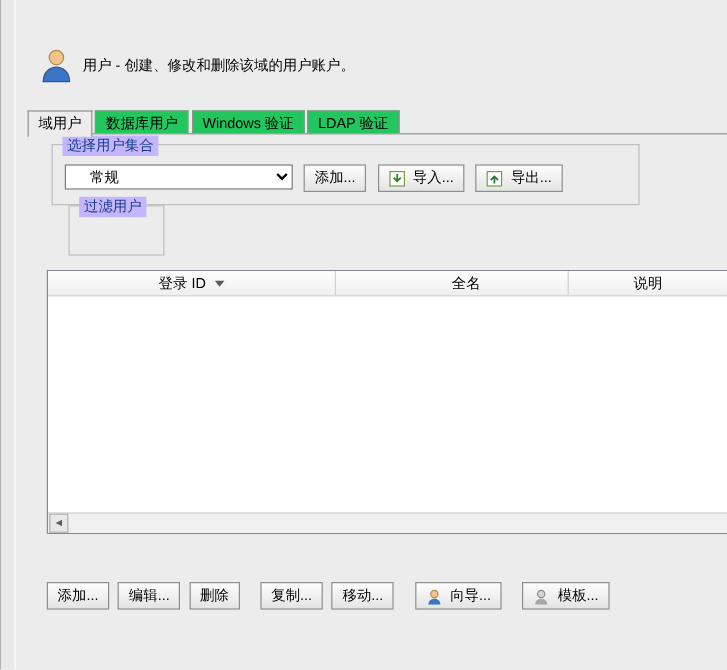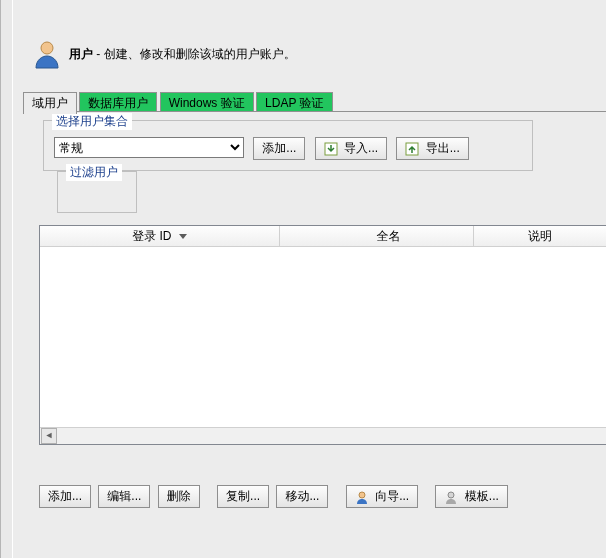--- a/index.html
+++ b/index.html
@@ -1,34 +1,34 @@
 <!DOCTYPE html>
 <html><head>
 <meta charset="utf-8">
 <style>
   html,body{margin:0;padding:0;font-family:"Microsoft YaHei","SimSun",Tahoma,sans-serif;font-size:12px;background:#ececec;color:#000;}
   .page{position:relative;width:606px;height:558px;background:#ececec;border-left:1px solid #b5b5b5;box-sizing:border-box;overflow:hidden;}
   .left-edge{position:absolute;left:0;top:0;width:11px;height:558px;background:#e9e9e9;border-right:1px solid #fff;}
   .header{position:absolute;left:30px;top:38px;right:0;}
   .header .icon-wrap{float:left;width:32px;height:32px;margin-right:6px;}
   .header .title-line{line-height:32px;}
-  .header b{font-weight:bold;}
+  .header b{font-weight:normal;}
   .tabs{position:absolute;left:22px;top:92px;right:0;height:20px;}
   .tab{display:inline-block;vertical-align:bottom;border:1px solid #919191;background:#22c55e;padding:2px 8px;border-bottom:none;margin-right:-1px;position:relative;}
   .tab.active{background:#ececec;z-index:3;}
   .tab-body{position:absolute;left:22px;top:111px;right:0;bottom:40px;border-top:1px solid #919191;background:#ececec;padding-top:8px;}
   .info-row{margin:4px 22px 12px 22px;}
   .info-row .small-icon{float:left;width:26px;height:26px;margin-right:6px;}
   .info-row .txt{line-height:26px;}
   .groupboxes{position:relative;margin:0 0 0 20px;}
   .gbox{display:inline-block;vertical-align:top;border:1px solid #bfbfbf;padding:16px 10px 10px 10px;position:relative;box-sizing:border-box;}
-  .gbox .legend{position:absolute;top:-8px;left:8px;background:#ffffff;padding:0 4px;color:#1a3e8b;}
+  .gbox .legend{position:absolute;top:-8px;left:8px;background:#c4b5fd;padding:0 4px;color:#1a3e8b;}
   .gbox.select{width:490px;}
   .gbox.filter{width:80px;margin-left:14px;}
-  select.combo{width:190px;height:21px;border:1px solid #7a7a7a;background:#fff;font-family:inherit;font-size:12px;}
+  select.combo{width:190px;height:21px;border:1px solid #7a7a7a;background:#fff;font-family:inherit;font-size:12px;padding-left:16px;}
   .btn{display:inline-block;vertical-align:middle;border:1px solid #8e8e8e;background:linear-gradient(#fdfdfd,#e4e4e4);padding:2px 8px;min-height:15px;cursor:default;margin-left:6px;}
   .btn .glyph{display:inline-block;vertical-align:middle;margin-right:3px;}
   .table-wrap{position:absolute;left:38px;right:-2px;top:225px;height:220px;border:1px solid #828790;background:#fff;box-sizing:border-box;}
   .table-head{display:flex;height:20px;border-bottom:1px solid #d0d0d0;background:linear-gradient(#fefefe,#efefef);}
   .th{border-right:1px solid #d0d0d0;padding:2px 6px;box-sizing:border-box;position:relative;text-align:center;}
   .th.c1{width:240px;}
   .th.c2{width:170px;margin-left:24px;}
   .th.c3{flex:1;}
   .tri{display:inline-block;width:0;height:0;border-left:4px solid transparent;border-right:4px solid transparent;border-top:5px solid #5b5b5b;margin-left:4px;vertical-align:middle;}
   .hscroll-stub{position:absolute;left:0;right:0;bottom:0;height:16px;background:#f0f0f0;border-top:1px solid #d0d0d0;}

